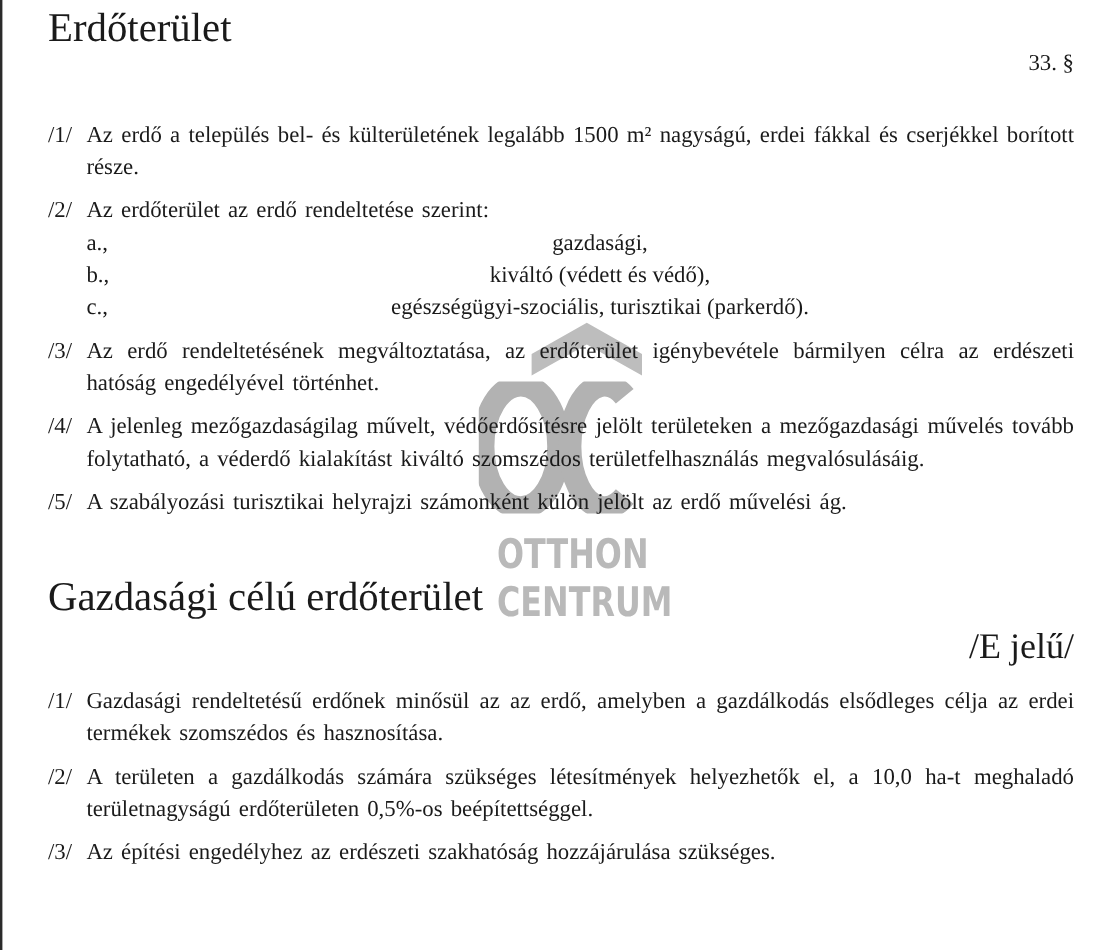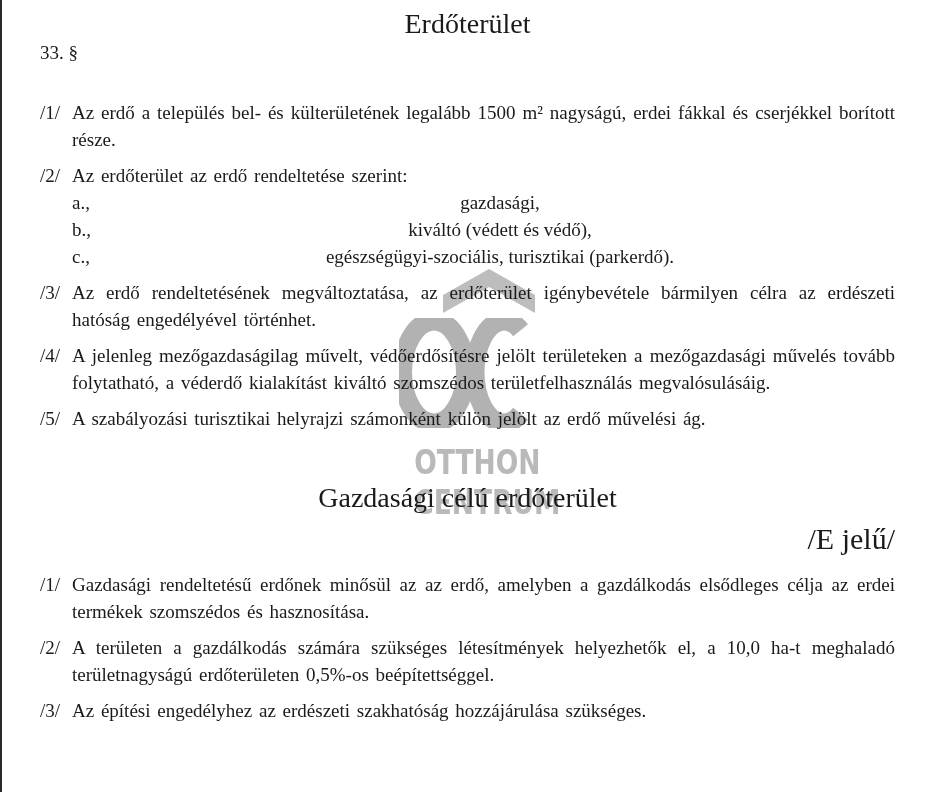--- a/index.html
+++ b/index.html
@@ -49,33 +49,32 @@
   }
   .wm-line1 { top: 180px; }
   .wm-line2 { top: 220px; }
   
   .content {
     position: relative;
     z-index: 1;
     padding: 7px 38px 0 40px;
   }
   .doc-title {
-    text-align: center;
-    font-size: 28px;
+    font-size: 34px;
     line-height: 34px;
     white-space: nowrap;
   }
   .doc-title.second { line-height: 43px; }
   .doc-subtitle {
     text-align: right;
     font-size: 30px;
     line-height: 40px;
   }
   .secnum {
-    text-align: left;
+    text-align: right;
     font-size: 19px;
     line-height: 24px;
   }
   .h1block { margin-bottom: 34px; }
   .h2block { margin-top: 44px; margin-bottom: 12px; }
   .para {
     display: flex;
     align-items: flex-start;
     font-size: 19px;
     line-height: 27px;

